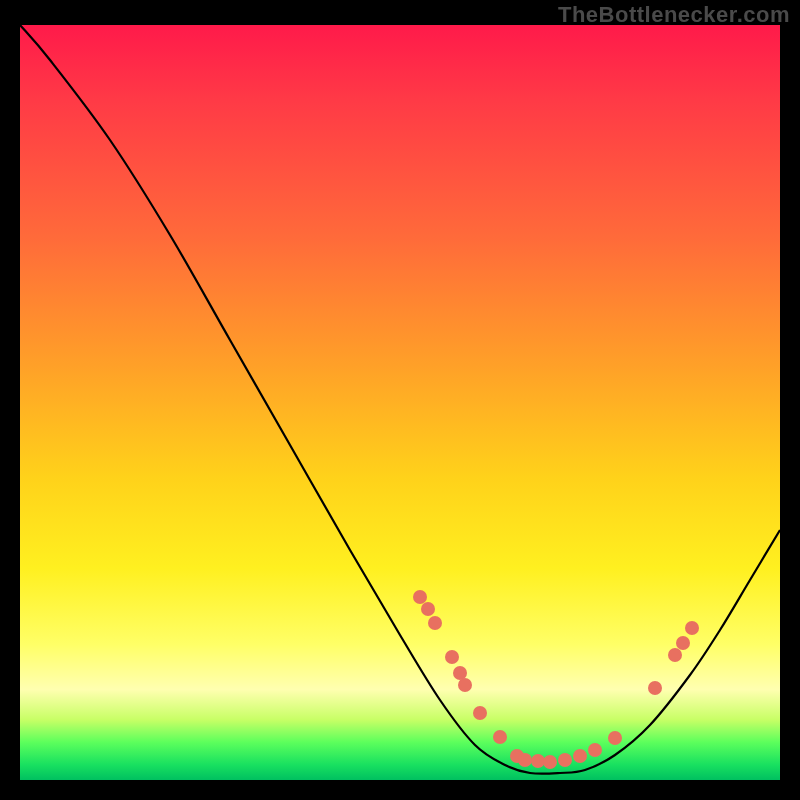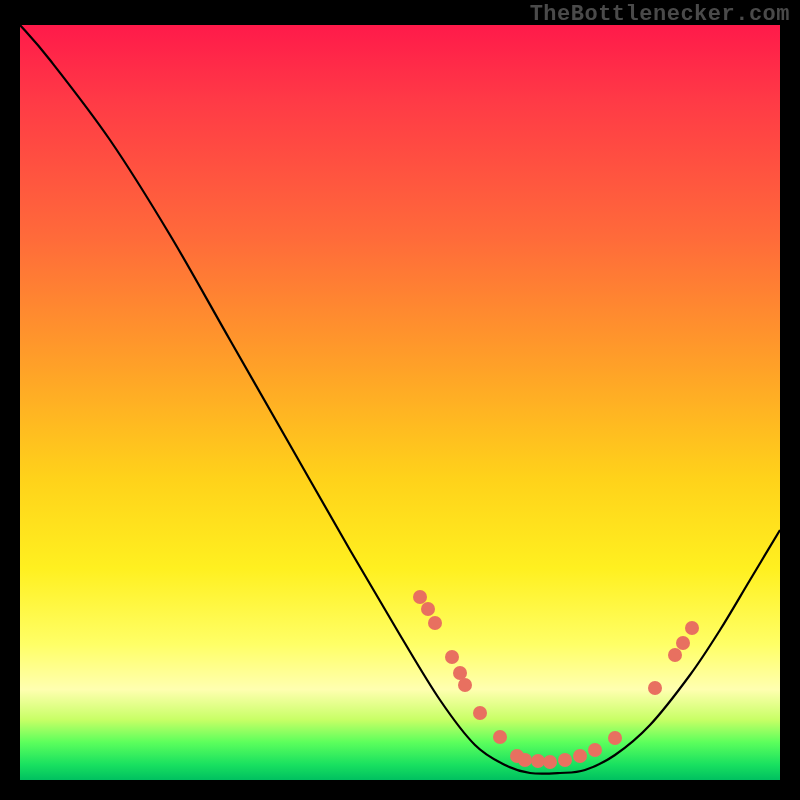--- a/index.html
+++ b/index.html
@@ -9,21 +9,20 @@
     height: 800px;
     background: #000;
     font-family: Arial, Helvetica, sans-serif;
     overflow: hidden;
   }
   .frame {
     position: relative;
     width: 800px;
     height: 800px;
     background: #000;
-    font-family: Liberation Mono, monospace;
   }
   .watermark {
     position: absolute;
     top: 2px;
     right: 10px;
     color: #4a4a4a;
     font-size: 22px;
     font-weight: bold;
     letter-spacing: 0.5px;
     z-index: 10;

